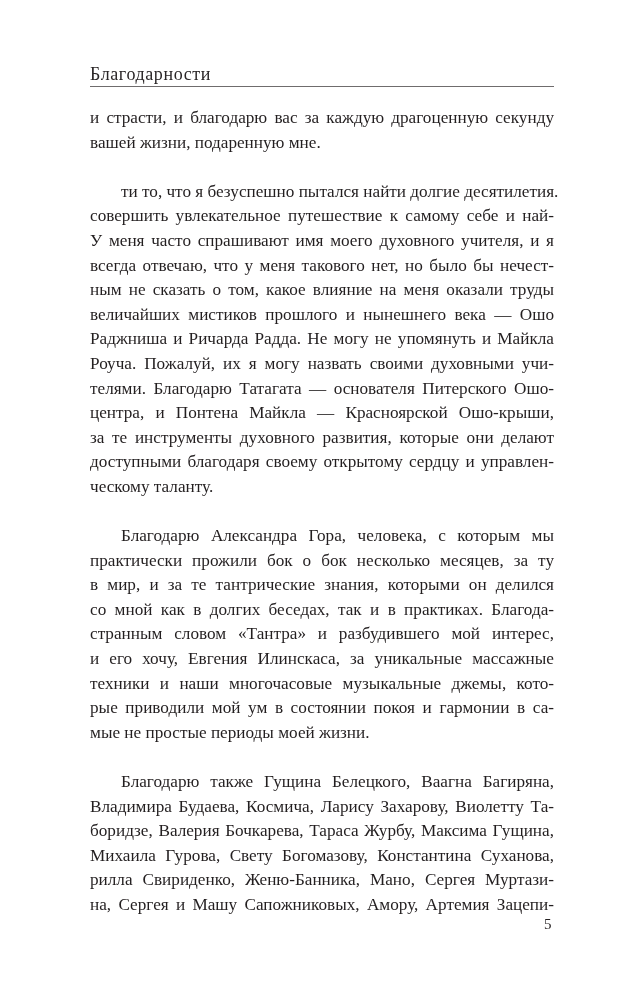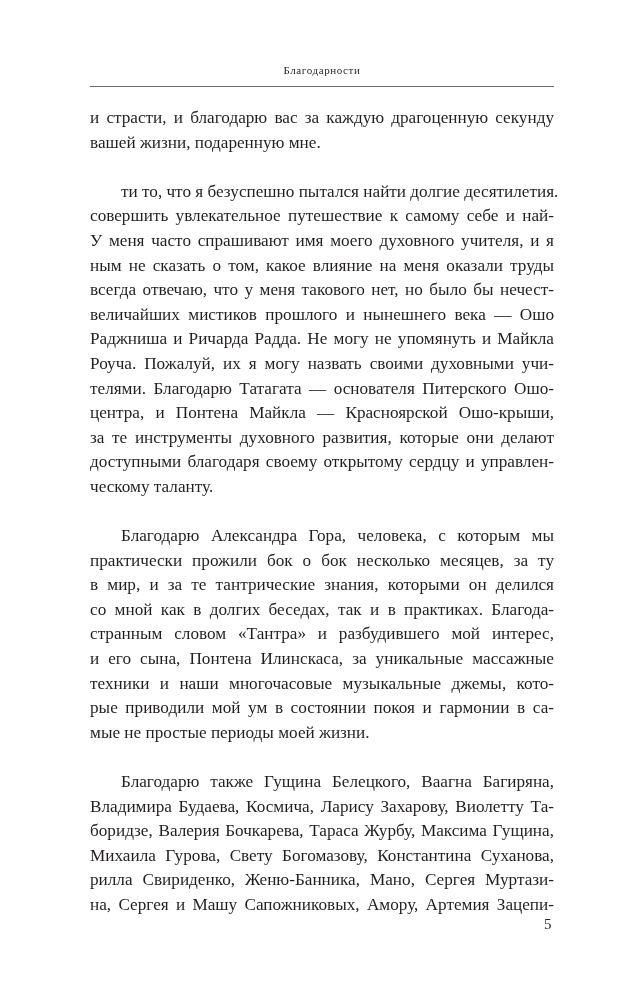--- a/index.html
+++ b/index.html
@@ -19,24 +19,23 @@
       position: absolute;
       left: 90px;
       top: 0;
       width: 464px;
     }
     .running-head {
       position: absolute;
       top: 64px;
       left: 0;
       width: 464px;
-      font-size: 11px;
+      font-size: 18px;
       letter-spacing: 0.6px;
       color: #2a2627;
-      text-align: center;
     }
     .head-rule {
       position: absolute;
       top: 86px;
       left: 0;
       width: 464px;
       height: 0;
       border-top: 1.4px solid #6f6c6d;
     }
     .body-text {
@@ -86,40 +85,40 @@
     <p class="para">
       <span class="line">и страсти, и благодарю вас за каждую драгоценную секунду</span>
       <span class="line last">вашей жизни, подаренную мне.</span>
     </p>
     <div class="gap"></div>
 
     <p class="para indent">
       <span class="line">ти то, что я безуспешно пытался найти долгие десятилетия.</span>
       <span class="line">совершить увлекательное путешествие к самому себе и най-</span>
       <span class="line">У меня часто спрашивают имя моего духовного учителя, и я</span>
+      <span class="line">всегда отвечаю, что у меня такового нет, но было бы нечест-</span>
       <span class="line">ным не сказать о том, какое влияние на меня оказали труды</span>
-      <span class="line">всегда отвечаю, что у меня такового нет, но было бы нечест-</span>
       <span class="line">величайших мистиков прошлого и нынешнего века — Ошо</span>
       <span class="line">Раджниша и Ричарда Радда. Не могу не упомянуть и Майкла</span>
       <span class="line">Роуча. Пожалуй, их я могу назвать своими духовными учи-</span>
       <span class="line">телями. Благодарю Татагата — основателя Питерского Ошо-</span>
       <span class="line">центра, и Понтена Майкла — Красноярской Ошо-крыши,</span>
       <span class="line">за те инструменты духовного развития, которые они делают</span>
       <span class="line">доступными благодаря своему открытому сердцу и управлен-</span>
       <span class="line last">ческому таланту.</span>
     </p>
     <div class="gap"></div>
 
     <p class="para indent">
       <span class="line">Благодарю Александра Гора, человека, с которым мы</span>
       <span class="line">практически прожили бок о бок несколько месяцев, за ту</span>
       <span class="line">в мир, и за те тантрические знания, которыми он делился</span>
       <span class="line">со мной как в долгих беседах, так и в практиках. Благода-</span>
       <span class="line">странным словом «Тантра» и разбудившего мой интерес,</span>
-      <span class="line">и его сына, Понтена Илинскаса, за уникальные массажные</span>
+      <span class="line">и его хочу, Евгения Илинскаса, за уникальные массажные</span>
       <span class="line">техники и наши многочасовые музыкальные джемы, кото-</span>
       <span class="line">рые приводили мой ум в состоянии покоя и гармонии в са-</span>
       <span class="line last">мые не простые периоды моей жизни.</span>
     </p>
     <div class="gap"></div>
 
     <p class="para indent">
       <span class="line">Благодарю также Гущина Белецкого, Ваагна Багиряна,</span>
       <span class="line">Владимира Будаева, Космича, Ларису Захарову, Виолетту Та-</span>
       <span class="line">боридзе, Валерия Бочкарева, Тараса Журбу, Максима Гущина,</span>

